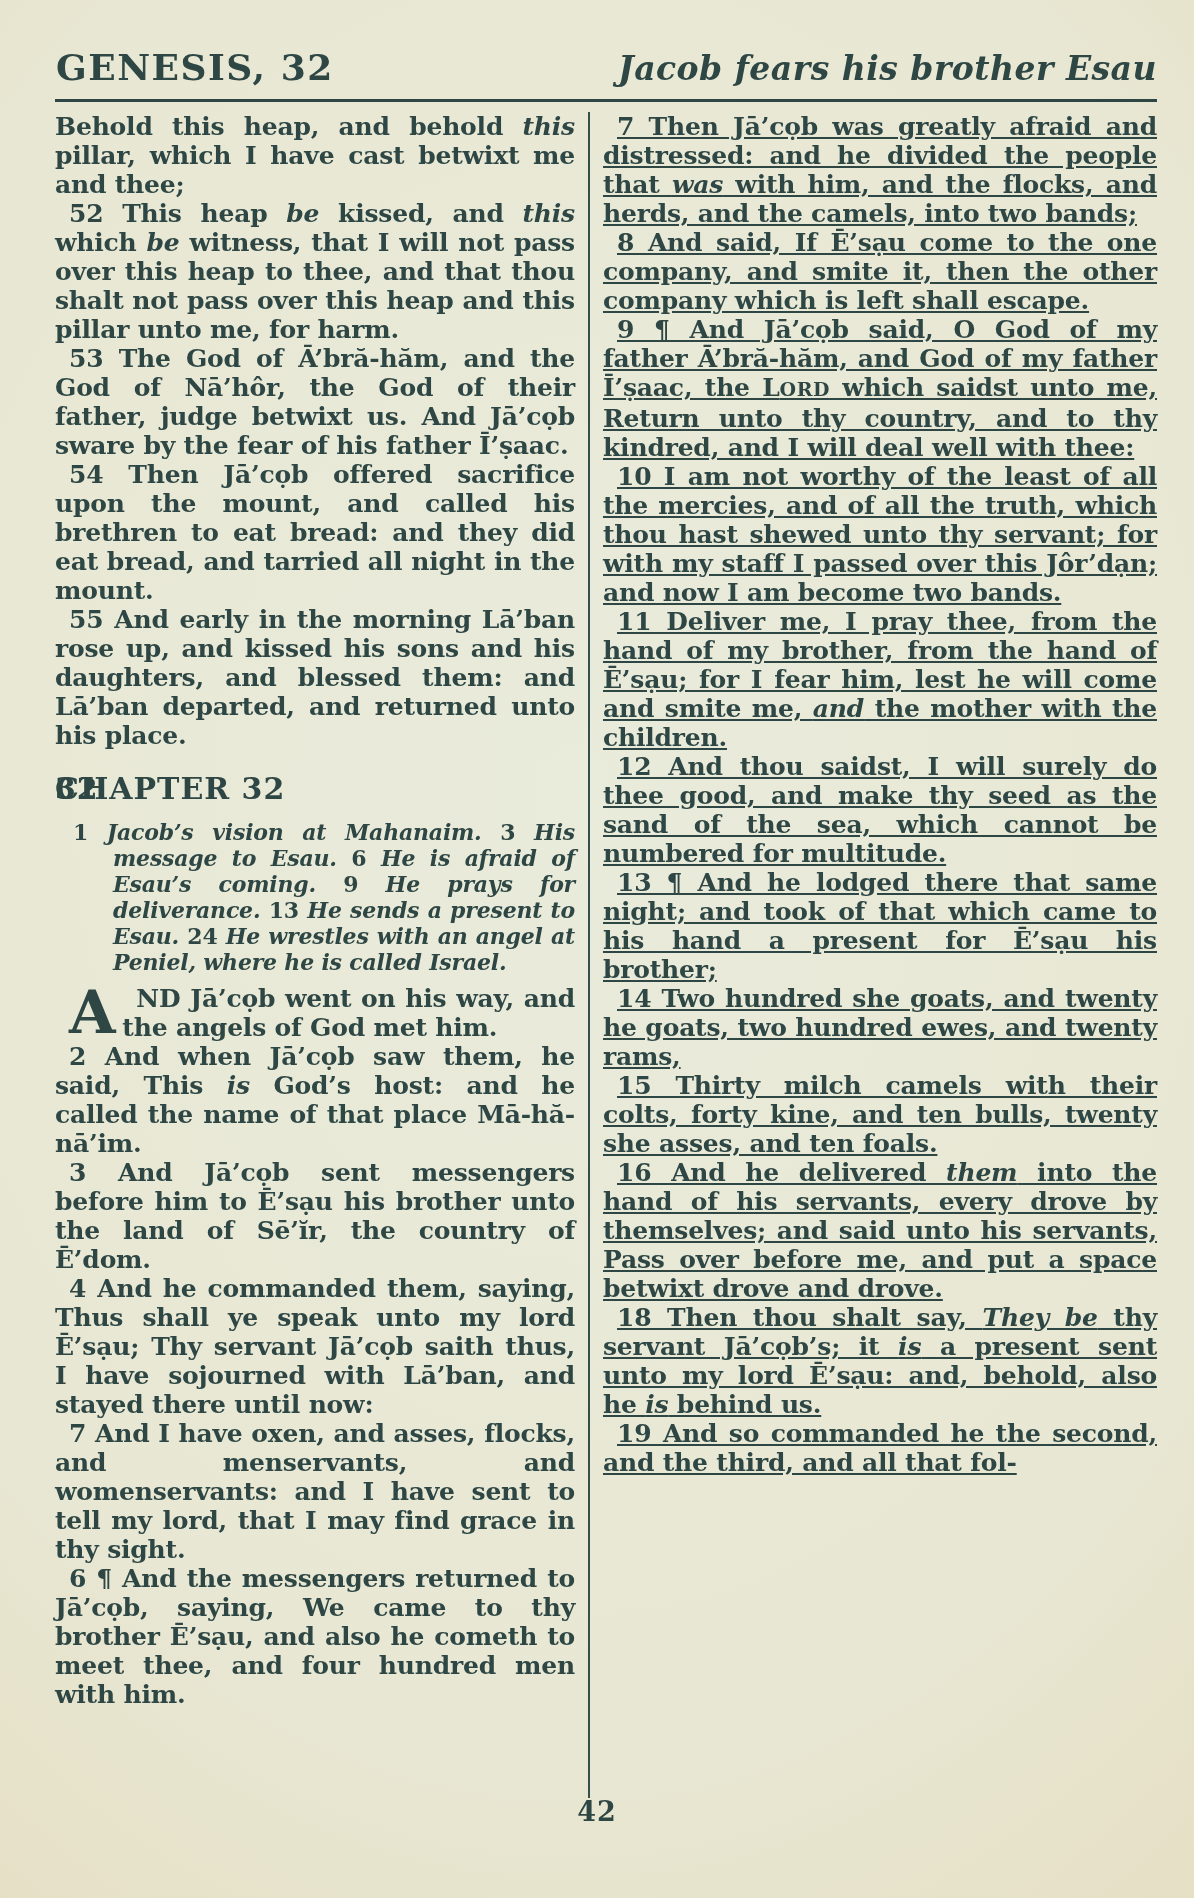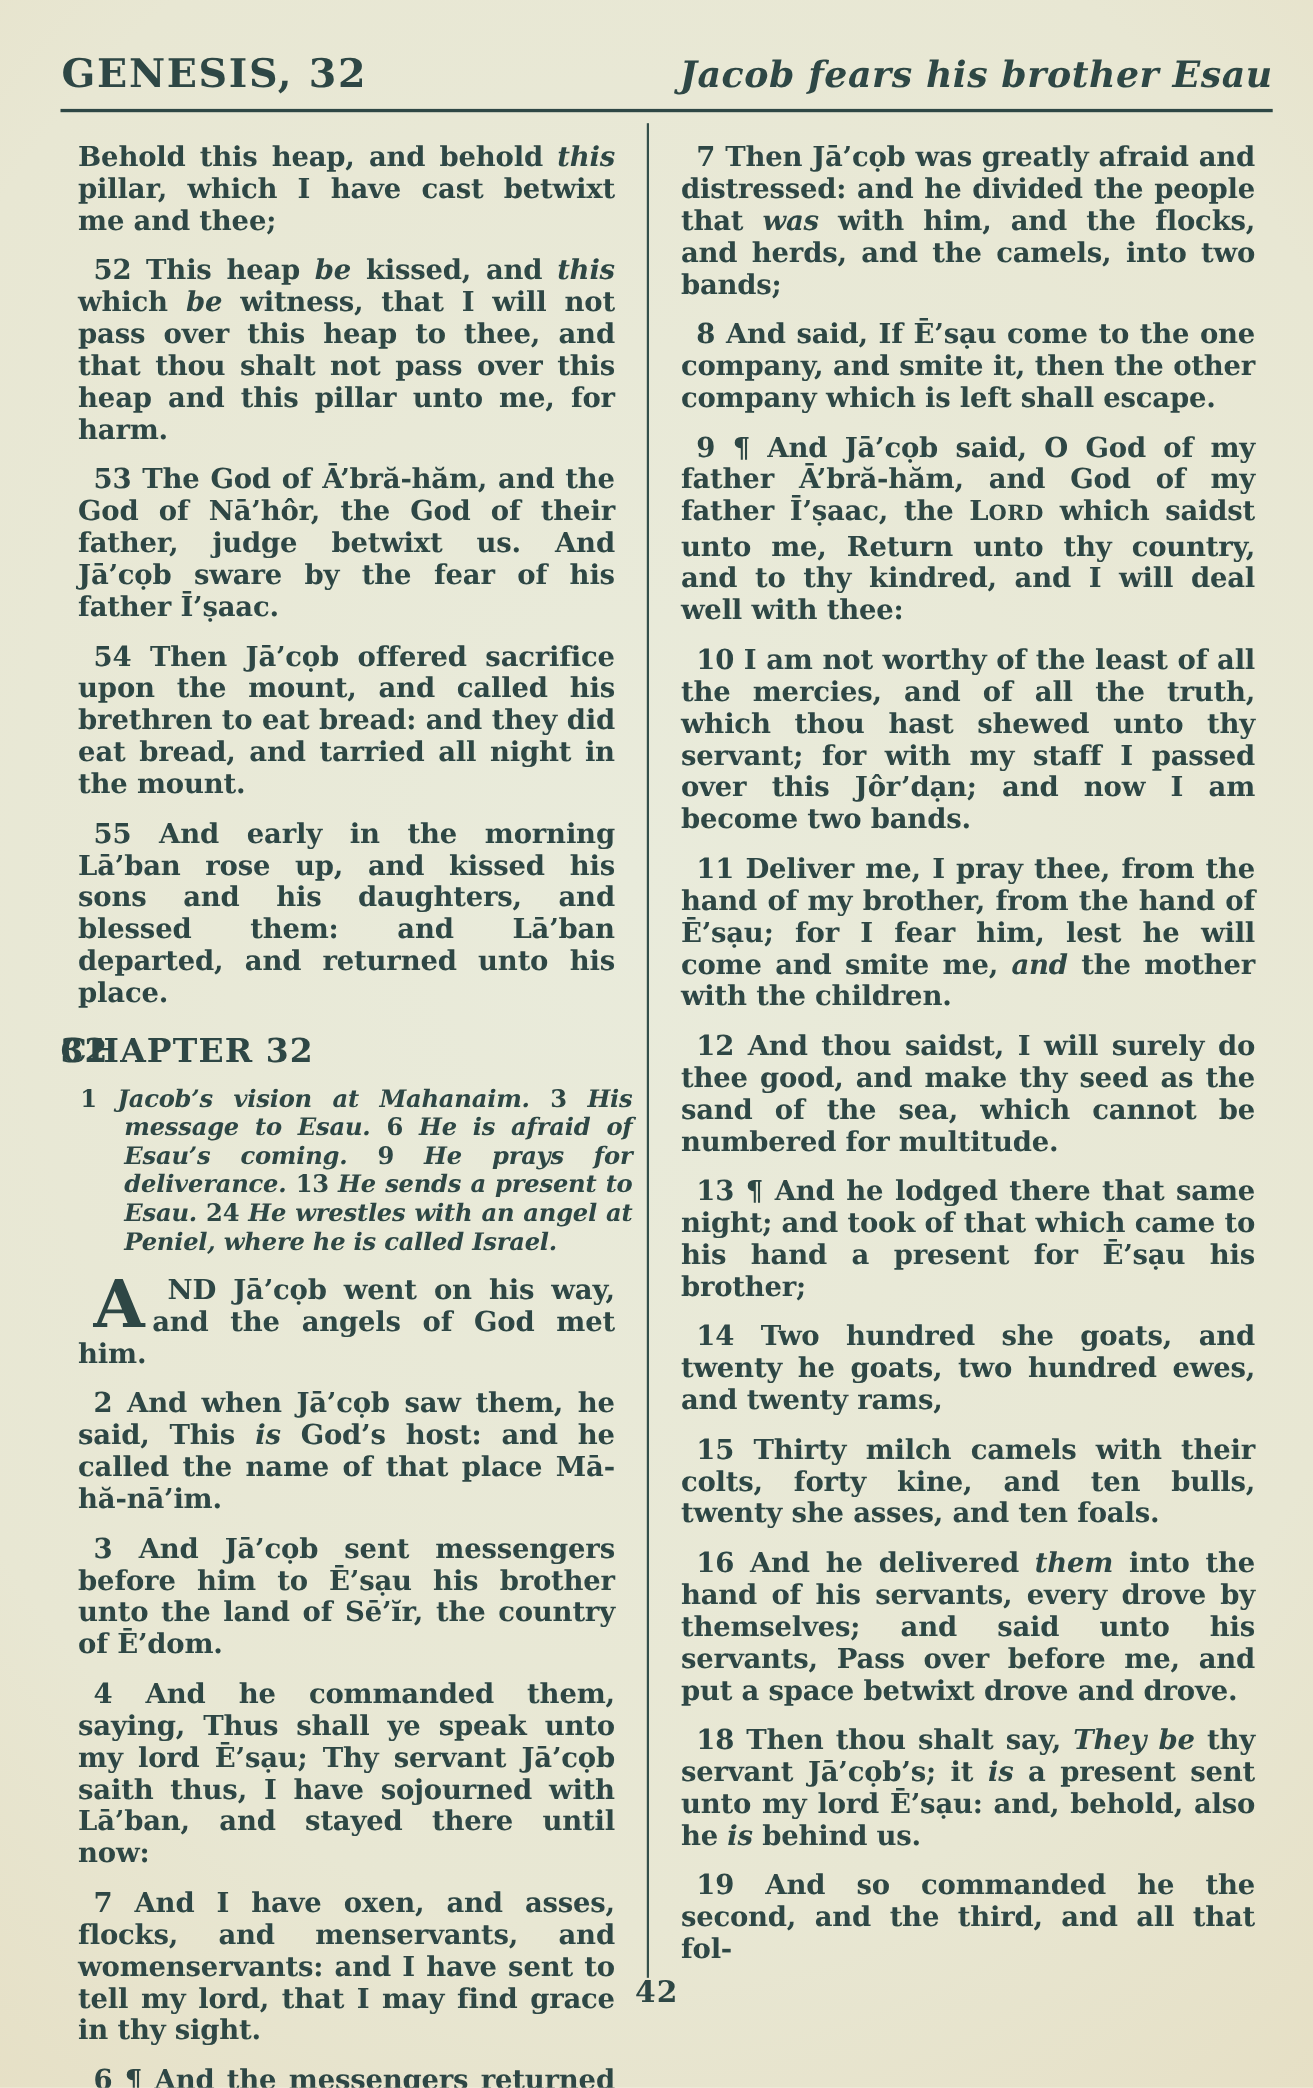--- a/index.html
+++ b/index.html
@@ -13,41 +13,41 @@
     background: radial-gradient(ellipse 130% 105% at 48% 42%,
       var(--paper-center) 0%, #e8e7d3 48%, #e4dabb 82%, var(--paper-edge) 100%);
     font-family:"DejaVu Serif","Liberation Serif",serif;
     font-weight:bold;
     color:var(--ink);
     overflow:hidden;
   }
   .page{position:relative;width:1194px;height:1898px;}
   .header-row{
     position:absolute;top:46px;left:56px;width:1101px;
-    display:flex;justify-content:space-between;align-items:center;
+    display:flex;justify-content:space-between;align-items:flex-end;
   }
   .book-title{font-size:36px;letter-spacing:1.5px;}
   .running-head{font-style:italic;font-size:33px;letter-spacing:0.5px;margin-left:16px;}
   .rule{
     position:absolute;top:99px;left:55px;width:1102px;height:3px;
     background:var(--ink);
     box-shadow:0 4px 0 -2.5px rgba(46,71,69,0.55);
   }
   .columns{
     position:absolute;top:112px;left:55px;width:1102px;height:1690px;
     display:flex;
   }
   .col{display:block;}
   .col-left{width:520px;}
   .col-gap{width:28px;position:relative;flex:none;}
   .divider{position:absolute;left:13px;top:0;height:1686px;width:2px;background:#35504b;}
-  .col-right{width:554px;}
+  .col-right{width:554px;text-decoration:underline;}
 
   p.verse{
-    margin:16px;text-align:justify;
+    margin:0;text-align:justify;
     font-size:25px;line-height:29px;
     text-indent:14px;letter-spacing:-0.2px;
   }
   p.verse.no-indent{text-indent:0;}
   .it{font-style:italic;}
   .sc{font-size:0.76em;letter-spacing:0.5px;}
 
   .chapter-heading{
     position:relative;margin:22px 0 13px 0;
     text-align:left;font-size:30px;line-height:34px;letter-spacing:1px;

